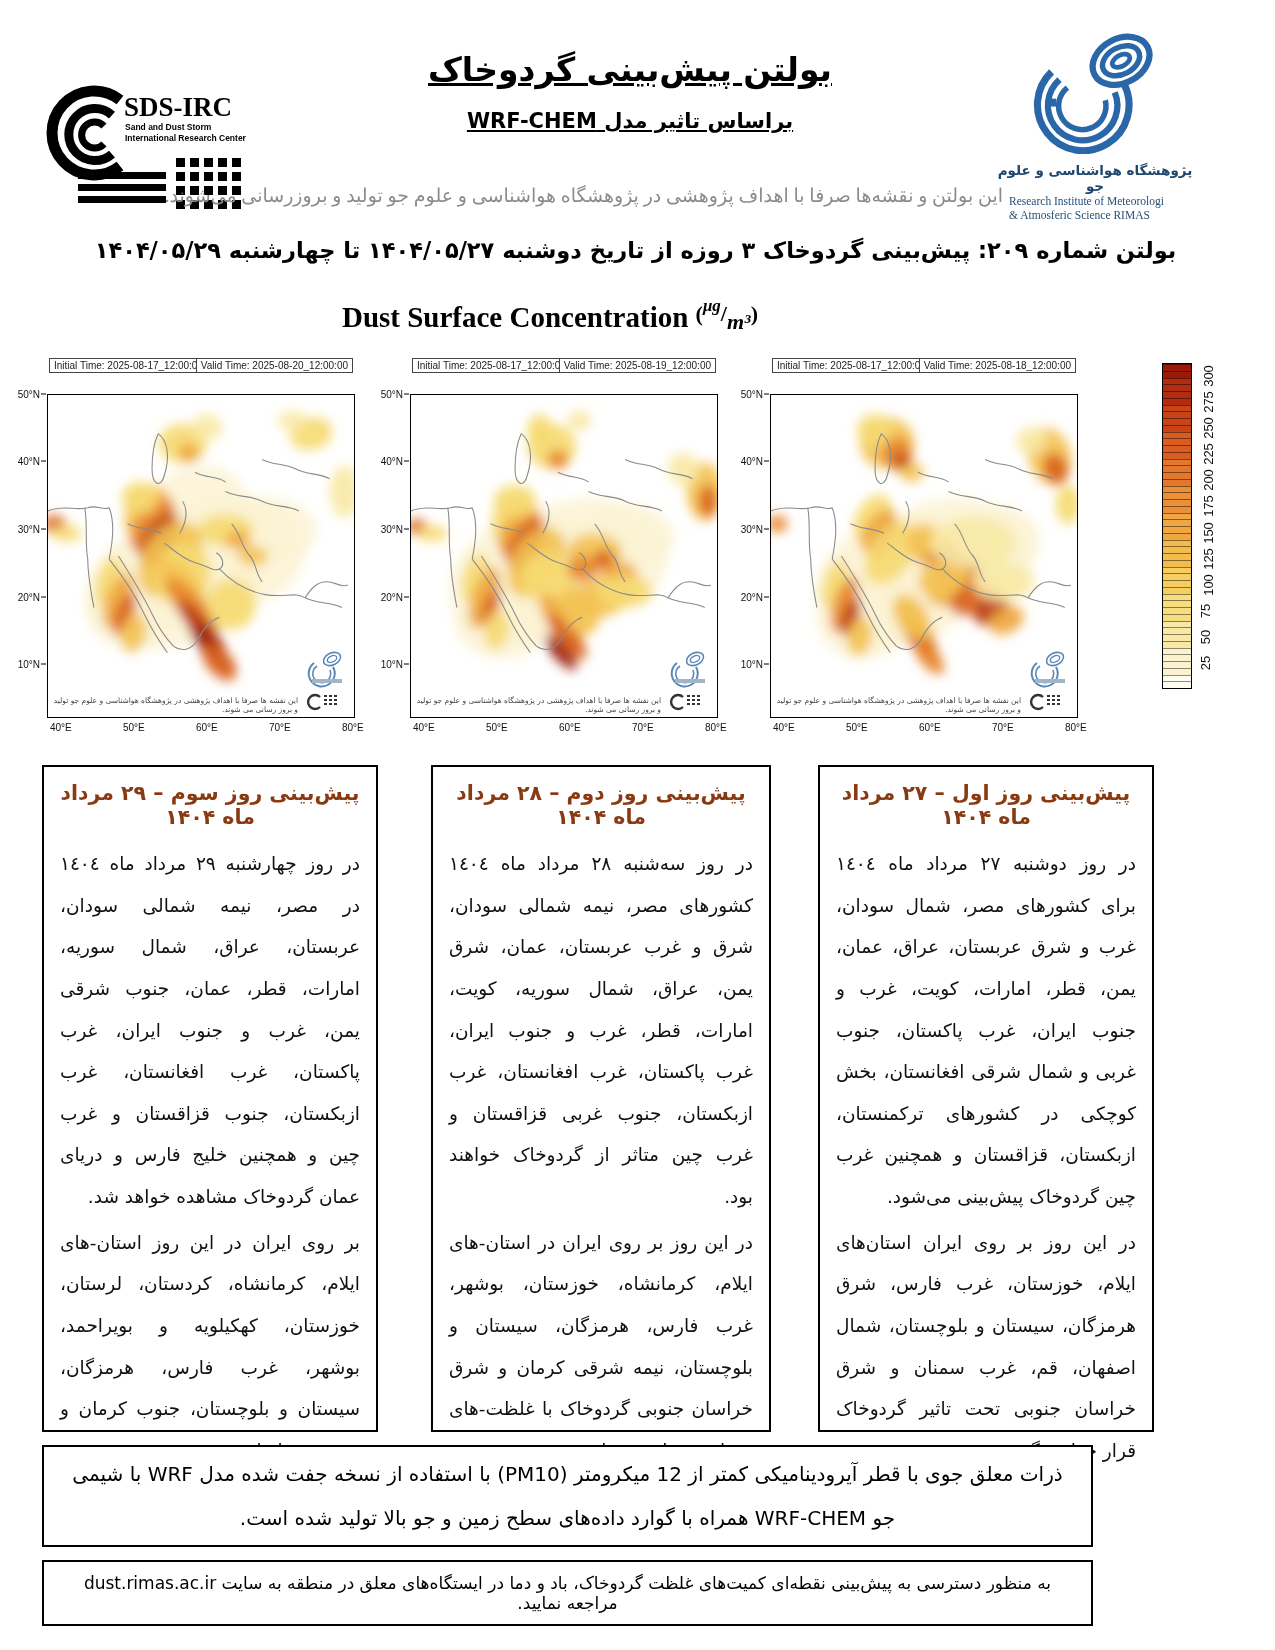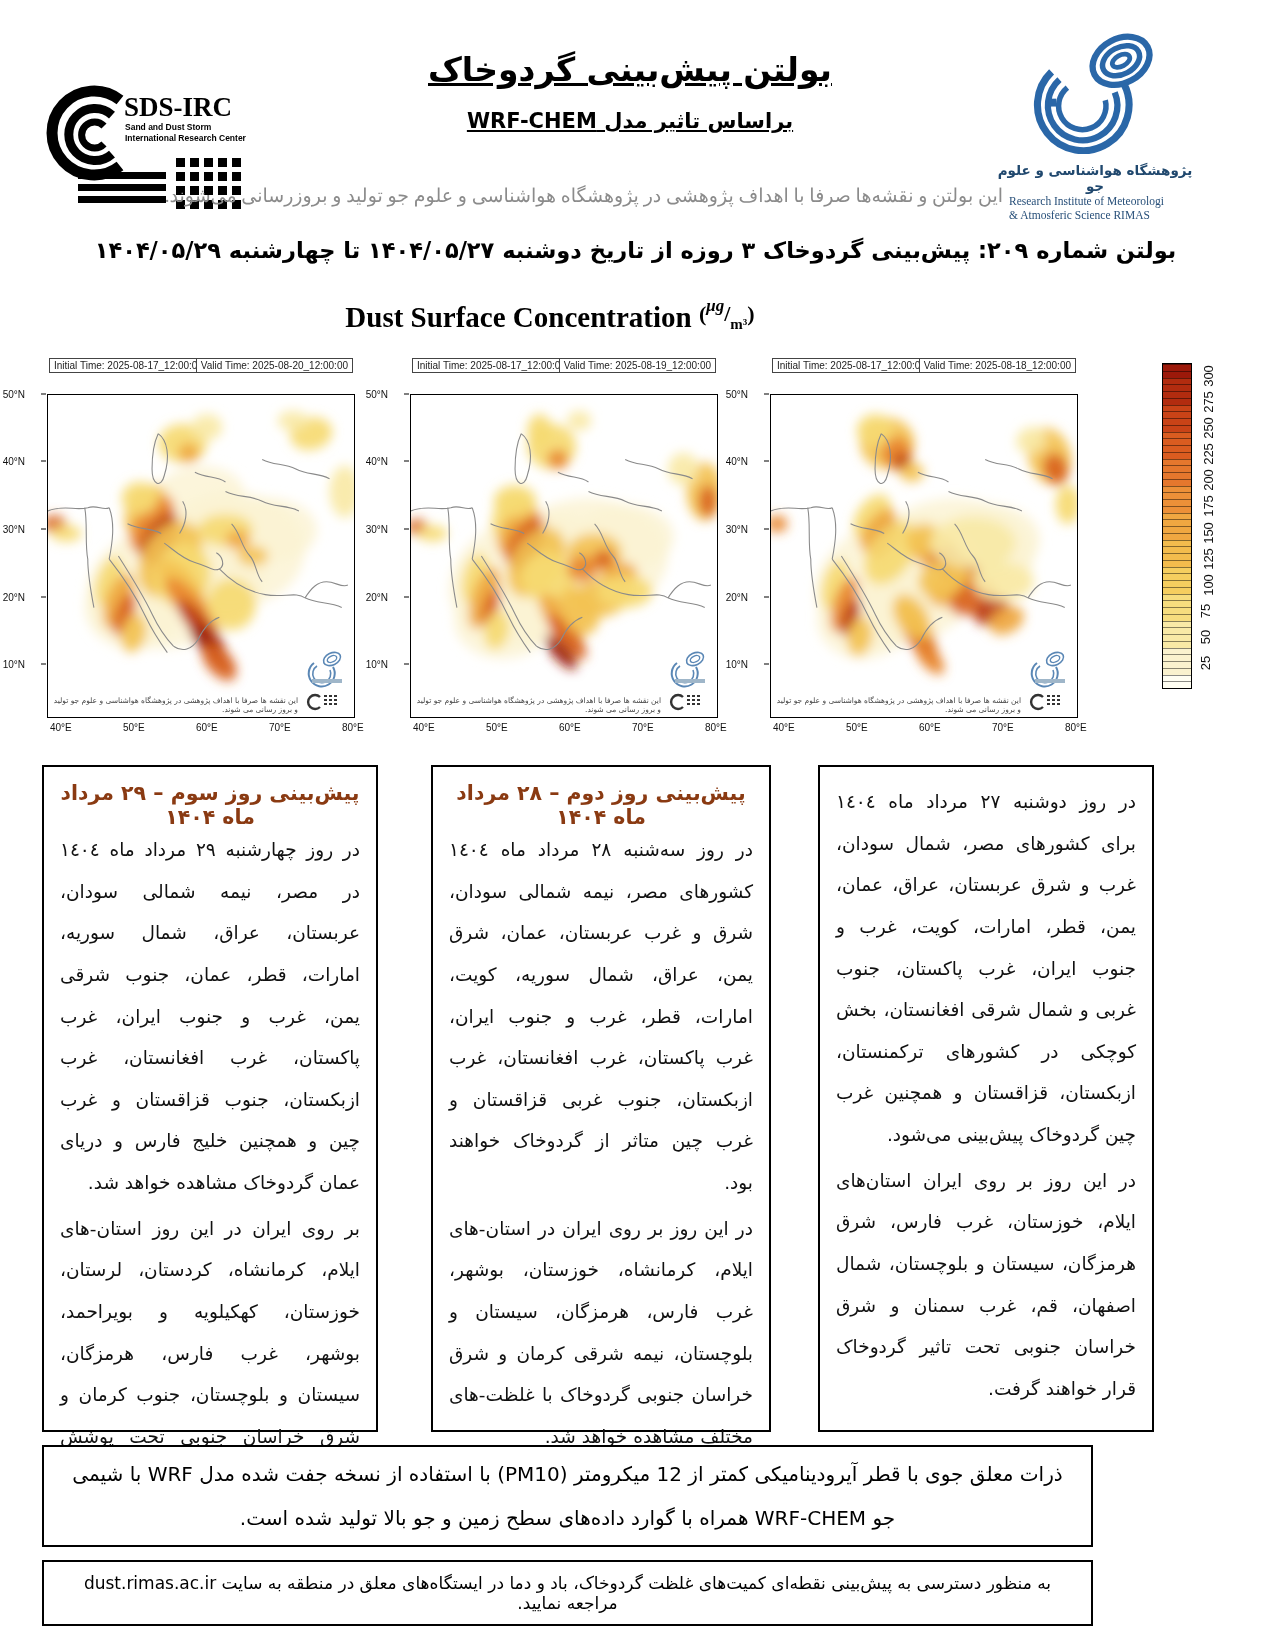--- a/index.html
+++ b/index.html
@@ -19,32 +19,32 @@
   .rimas-en{ margin-top:0; font-size:11.5px; color:#274f79; font-family:"Liberation Serif", serif; text-align:left; padding-left:14px; line-height:1.25; }
   .research-note{ position:absolute; top:184px; left:150px; right:272px; direction:rtl; text-align:right;
     font-size:19px; color:#8b8b8b;font-family:Liberation Serif, serif; }
   .bulletin-line{ position:absolute; top:237px; left:40px; right:44px; direction:rtl; text-align:center;
     font-size:22.5px; font-weight:bold; }
   
   .map-title{ position:absolute; top:296px; left:0; width:1100px; text-align:center;
     font-family:"Liberation Serif", serif; font-weight:bold; font-size:29px; }
   .map-title .unit{ display:inline-block; font-size:22px; vertical-align:6px; }
   .map-title .unit sup{ font-size:17px; vertical-align:10px; font-style:italic; }
-  .map-title .unit sub{ font-size:15px; vertical-align:-8px; }
+  .map-title .unit sub{ font-size:22px; vertical-align:-8px; font-style:italic; }
   
   .maps-row{ position:absolute; left:40px; top:358px; width:1210px; height:390px; }
   .map-unit{ position:absolute; top:0; width:308px; height:384px; }
   .map-unit.m0{ left:7px; } .map-unit.m1{ left:370px; } .map-unit.m2{ left:730px; }
   .time-row{ position:absolute; top:0; left:0; right:0; height:20px; font-family:"Liberation Sans", sans-serif; }
   .time-box{ position:absolute; border:1px solid #444; background:#fff; font-size:10px; padding:1px 4px; white-space:nowrap; color:#222; }
   .time-box.initial{ left:2px; } .time-box.valid{ right:2px; }
   .frame-wrap{ position:absolute; top:36px; left:0; width:308px; height:324px; }
   .map-frame{ position:absolute; inset:0; border:1px solid #000; background:#fff; overflow:hidden; }
   .map-frame svg{ display:block; width:100%; height:100%; }
-  .lat-label{ position:absolute; right:100%; margin-right:22px; transform:translateY(-50%);
+  .lat-label{ position:absolute; right:100%; margin-right:7px; transform:translateY(-50%);
     font-family:"Liberation Sans", sans-serif; font-size:10px; white-space:nowrap; color:#111; }
   .lat-tick{ position:absolute; right:100%; margin-right:1px; width:5px; height:1px; background:#000; transform:translateY(-50%); }
   .lon-label{ position:absolute; top:100%; margin-top:4px; transform:translateX(-50%);
     font-family:"Liberation Sans", sans-serif; font-size:10px; white-space:nowrap; color:#111; }
   .map-watermark{ position:absolute; bottom:3px; left:4px; right:56px; direction:rtl; text-align:right;
     font-size:7.5px; color:#444; }
   .micro-logos{ position:absolute; right:4px; bottom:6px; width:46px; height:62px; }
   
   .colorbar{ position:absolute; left:1122px; top:5px; width:30px; height:326px; border:1px solid #000;
     display:flex; flex-direction:column-reverse; }
@@ -52,21 +52,21 @@
   .cb-labels{ position:absolute; left:1158px; top:5px; width:26px; height:326px; }
   .cb-label{ position:absolute; left:0; transform:translateY(-50%) rotate(-90deg);
     font-family:"Liberation Sans", sans-serif; font-size:13px; color:#111; transform-origin:center; }
   
   .forecast-row{ position:absolute; left:42px; top:765px; width:1120px; height:667px; }
   .forecast-box{ position:absolute; top:0; height:667px; border:2px solid #000; background:#fff;
     padding:14px 16px 10px 16px; direction:rtl; }
   .forecast-box.f0{ left:0; width:336px; }
   .forecast-box.f1{ left:389px; width:340px; }
   .forecast-box.f2{ left:776px; width:336px; }
-  .forecast-title{ text-align:center; font-size:20.5px; font-weight:bold; color:#8a3a12; }
+  .forecast-title{ text-align:center; font-size:20.5px; font-weight:bold; color:#8a3a12; margin-bottom:14px; }
   .forecast-body p{ font-size:18.5px; line-height:2.25; text-align:justify; text-align-last:right; color:#111; }
   .forecast-body p + p{ margin-top:4px; }
   
   .note-box{ position:absolute; left:42px; width:1051px; border:2px solid #000; background:#fff;
     direction:rtl; text-align:center; display:flex; align-items:center; justify-content:center; }
   .note-box.model{ top:1445px; height:102px; font-size:20px; line-height:2.2; padding:6px 28px; }
   .note-box.site{ top:1560px; height:66px; font-size:17px; padding:4px 20px; }
 </style>
 </head>
 <body>
@@ -563,20 +563,21 @@
       </div>
     </div>
     <div class="forecast-box f1">
       <div class="forecast-title">پیش‌بینی روز دوم – ۲۸ مرداد ماه ۱۴۰۴</div>
       <div class="forecast-body">
         <p>در روز سه‌شنبه ۲۸ مرداد ماه ١٤٠٤ کشورهای مصر، نیمه شمالی سودان، شرق و غرب عربستان، عمان، شرق یمن، عراق، شمال سوریه، کویت، امارات، قطر، غرب و جنوب ایران، غرب پاکستان، غرب افغانستان، غرب ازبکستان، جنوب غربی قزاقستان و غرب چین متاثر از گردوخاک خواهند بود.</p>
         <p>در این روز بر روی ایران در استان-های ایلام، کرمانشاه، خوزستان، بوشهر، غرب فارس، هرمزگان، سیستان و بلوچستان، نیمه شرقی کرمان و شرق خراسان جنوبی گردوخاک با غلظت-های مختلف مشاهده خواهد شد.</p>
       </div>
     </div>
     <div class="forecast-box f2">
+      <div class="forecast-title">پیش‌بینی روز اول – ۲۷ مرداد ماه ۱۴۰۴</div>
       <div class="forecast-body">
         <p>در روز دوشنبه ۲۷ مرداد ماه ١٤٠٤ برای کشورهای مصر، شمال سودان، غرب و شرق عربستان، عراق، عمان، یمن، قطر، امارات، کویت، غرب و جنوب ایران، غرب پاکستان، جنوب غربی و شمال شرقی افغانستان، بخش کوچکی در کشورهای ترکمنستان، ازبکستان، قزاقستان و همچنین غرب چین گردوخاک پیش‌بینی می‌شود.</p>
         <p>در این روز بر روی ایران استان‌های ایلام، خوزستان، غرب فارس، شرق هرمزگان، سیستان و بلوچستان، شمال اصفهان، قم، غرب سمنان و شرق خراسان جنوبی تحت تاثیر گردوخاک قرار خواهند گرفت.</p>
       </div>
     </div>
   </div>
 
   <div class="note-box model">
     <span>ذرات معلق جوی با قطر آیرودینامیکی کمتر از 12 میکرومتر (PM10) با استفاده از نسخه جفت شده مدل WRF با شیمی جو WRF-CHEM همراه با گوارد داده‌های سطح زمین و جو بالا تولید شده است.</span>
   </div>

